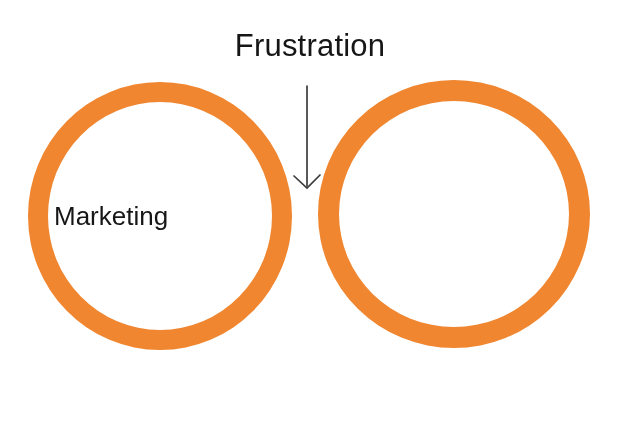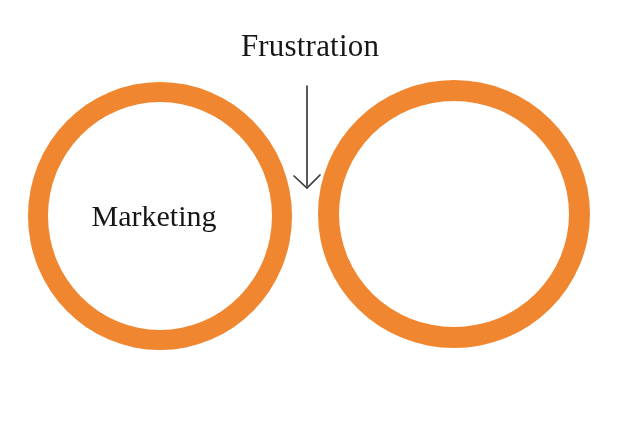--- a/index.html
+++ b/index.html
@@ -5,21 +5,21 @@
   html, body {
     margin: 0;
     padding: 0;
     background: #ffffff;
   }
   .canvas {
     position: relative;
     width: 620px;
     height: 430px;
     background: var(--background, #ffffff);
-    font-family: Liberation Serif, serif;
+    font-family: Liberation Sans, sans-serif;
     overflow: hidden;
   }
   .title {
     position: absolute;
     left: 0;
     top: 28px;
     width: 620px;
     text-align: center;
     font-size: 31px;
     line-height: 36px;
@@ -59,23 +59,23 @@
   }
   .ring-right {
     left: 318px;
     top: 80px;
     width: 272px;
     height: 268px;
     border-width: 21px;
   }
   .circle-label {
     position: absolute;
-    text-align: center;
+    text-align: left;
     color: var(--text, #161616);
-    font-size: 30px;
+    font-size: 26px;
   }
   .label-left {
     left: 54px;
     top: 198px;
     width: 200px;
     line-height: 36px;
   }
   .label-right {
     left: 375px;
     top: 186px;

